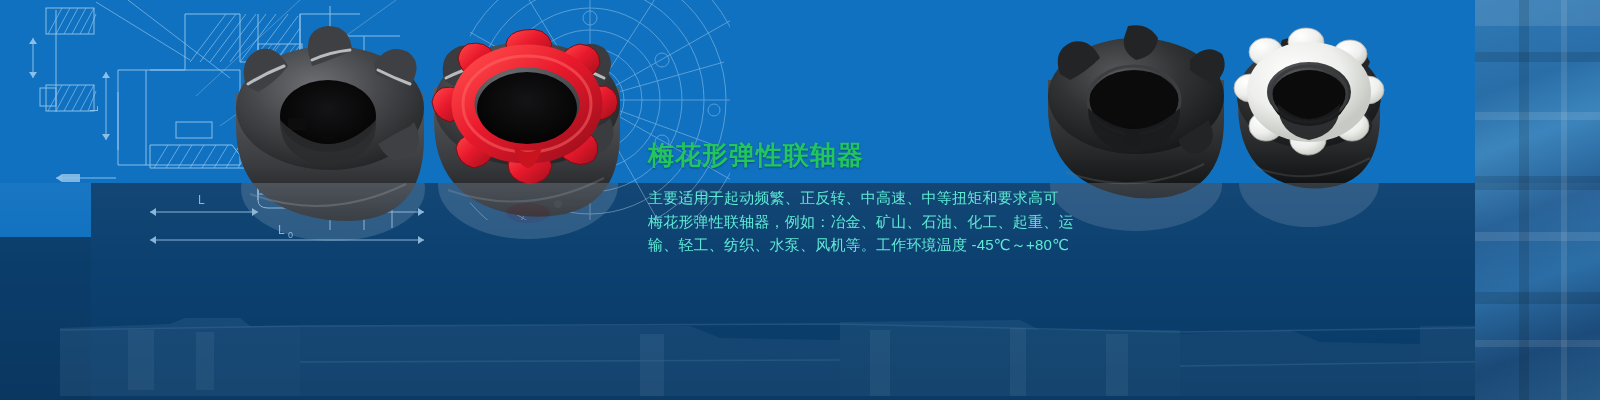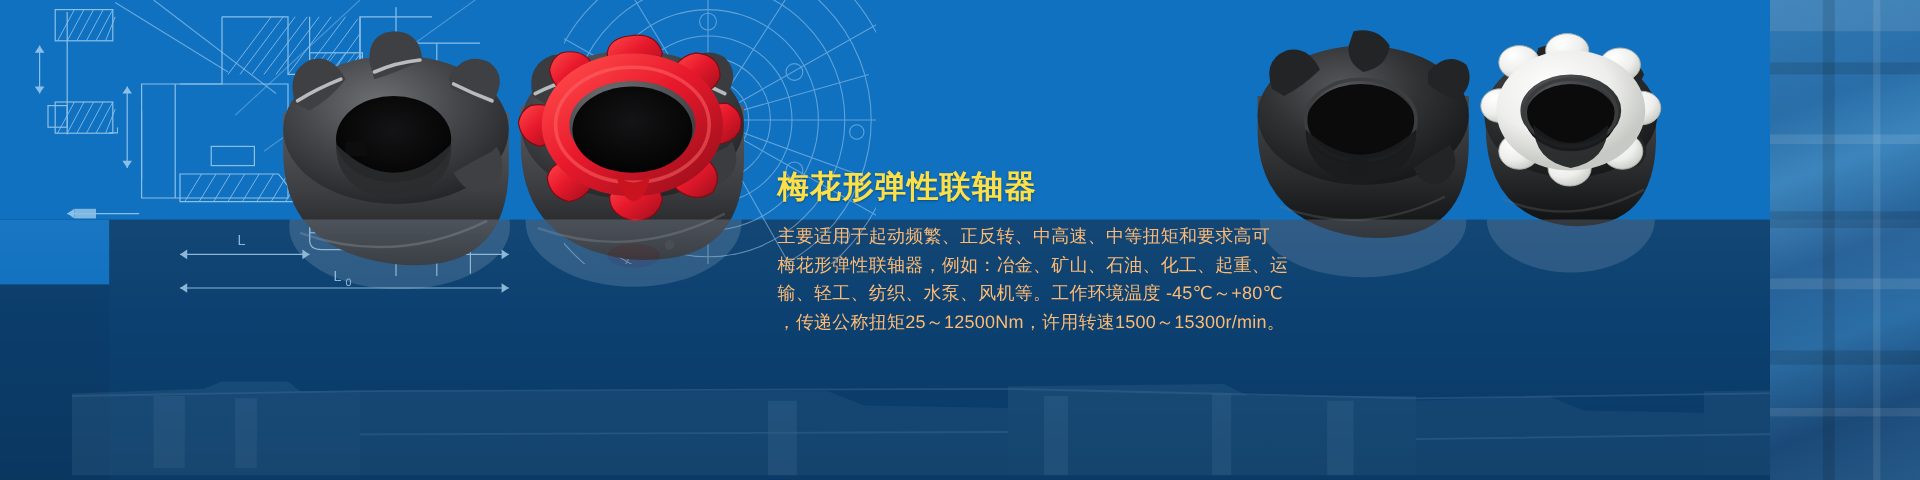--- a/index.html
+++ b/index.html
@@ -59,31 +59,31 @@
   }
   .machinery-right .streak{ position:absolute; background:rgba(255,255,255,.10); }
   .machinery-right .streak.d{ background:rgba(0,0,0,.12); }
 
   
   .prod{ position:absolute; }
 
   
   .copy{ position:absolute; left:648px; top:138px; width:420px; }
   .headline{
-    color:#fde047;
+    color:#22c55e;
     font-size:26px;
     font-weight:bold;
     letter-spacing:1px;
     line-height:34px;
     text-shadow:0 1px 2px rgba(0,0,0,.35);
     white-space:nowrap;
   }
   .bodytext{
     margin-top:14px;
-    color:#fdba74;
+    color:#5eead4;
     font-size:15px;
     line-height:23.5px;
     letter-spacing:.2px;
   }
   .bodytext div{ white-space:nowrap; }
 </style>
 </head>
 <body>
 
 <div class="banner">
@@ -398,17 +398,16 @@
   </div>
 
   <div class="dark-sheen"></div>
 
   <div class="copy">
     <div class="headline">梅花形弹性联轴器</div>
     <div class="bodytext">
       <div>主要适用于起动频繁、正反转、中高速、中等扭矩和要求高可</div>
       <div>梅花形弹性联轴器，例如：冶金、矿山、石油、化工、起重、运</div>
       <div>输、轻工、纺织、水泵、风机等。工作环境温度 -45℃～+80℃</div>
-      <div>，传递公称扭矩25～12500Nm，许用转速1500～15300r/min。</div>
     </div>
   </div>
 
 </div>
 
 </body></html>

